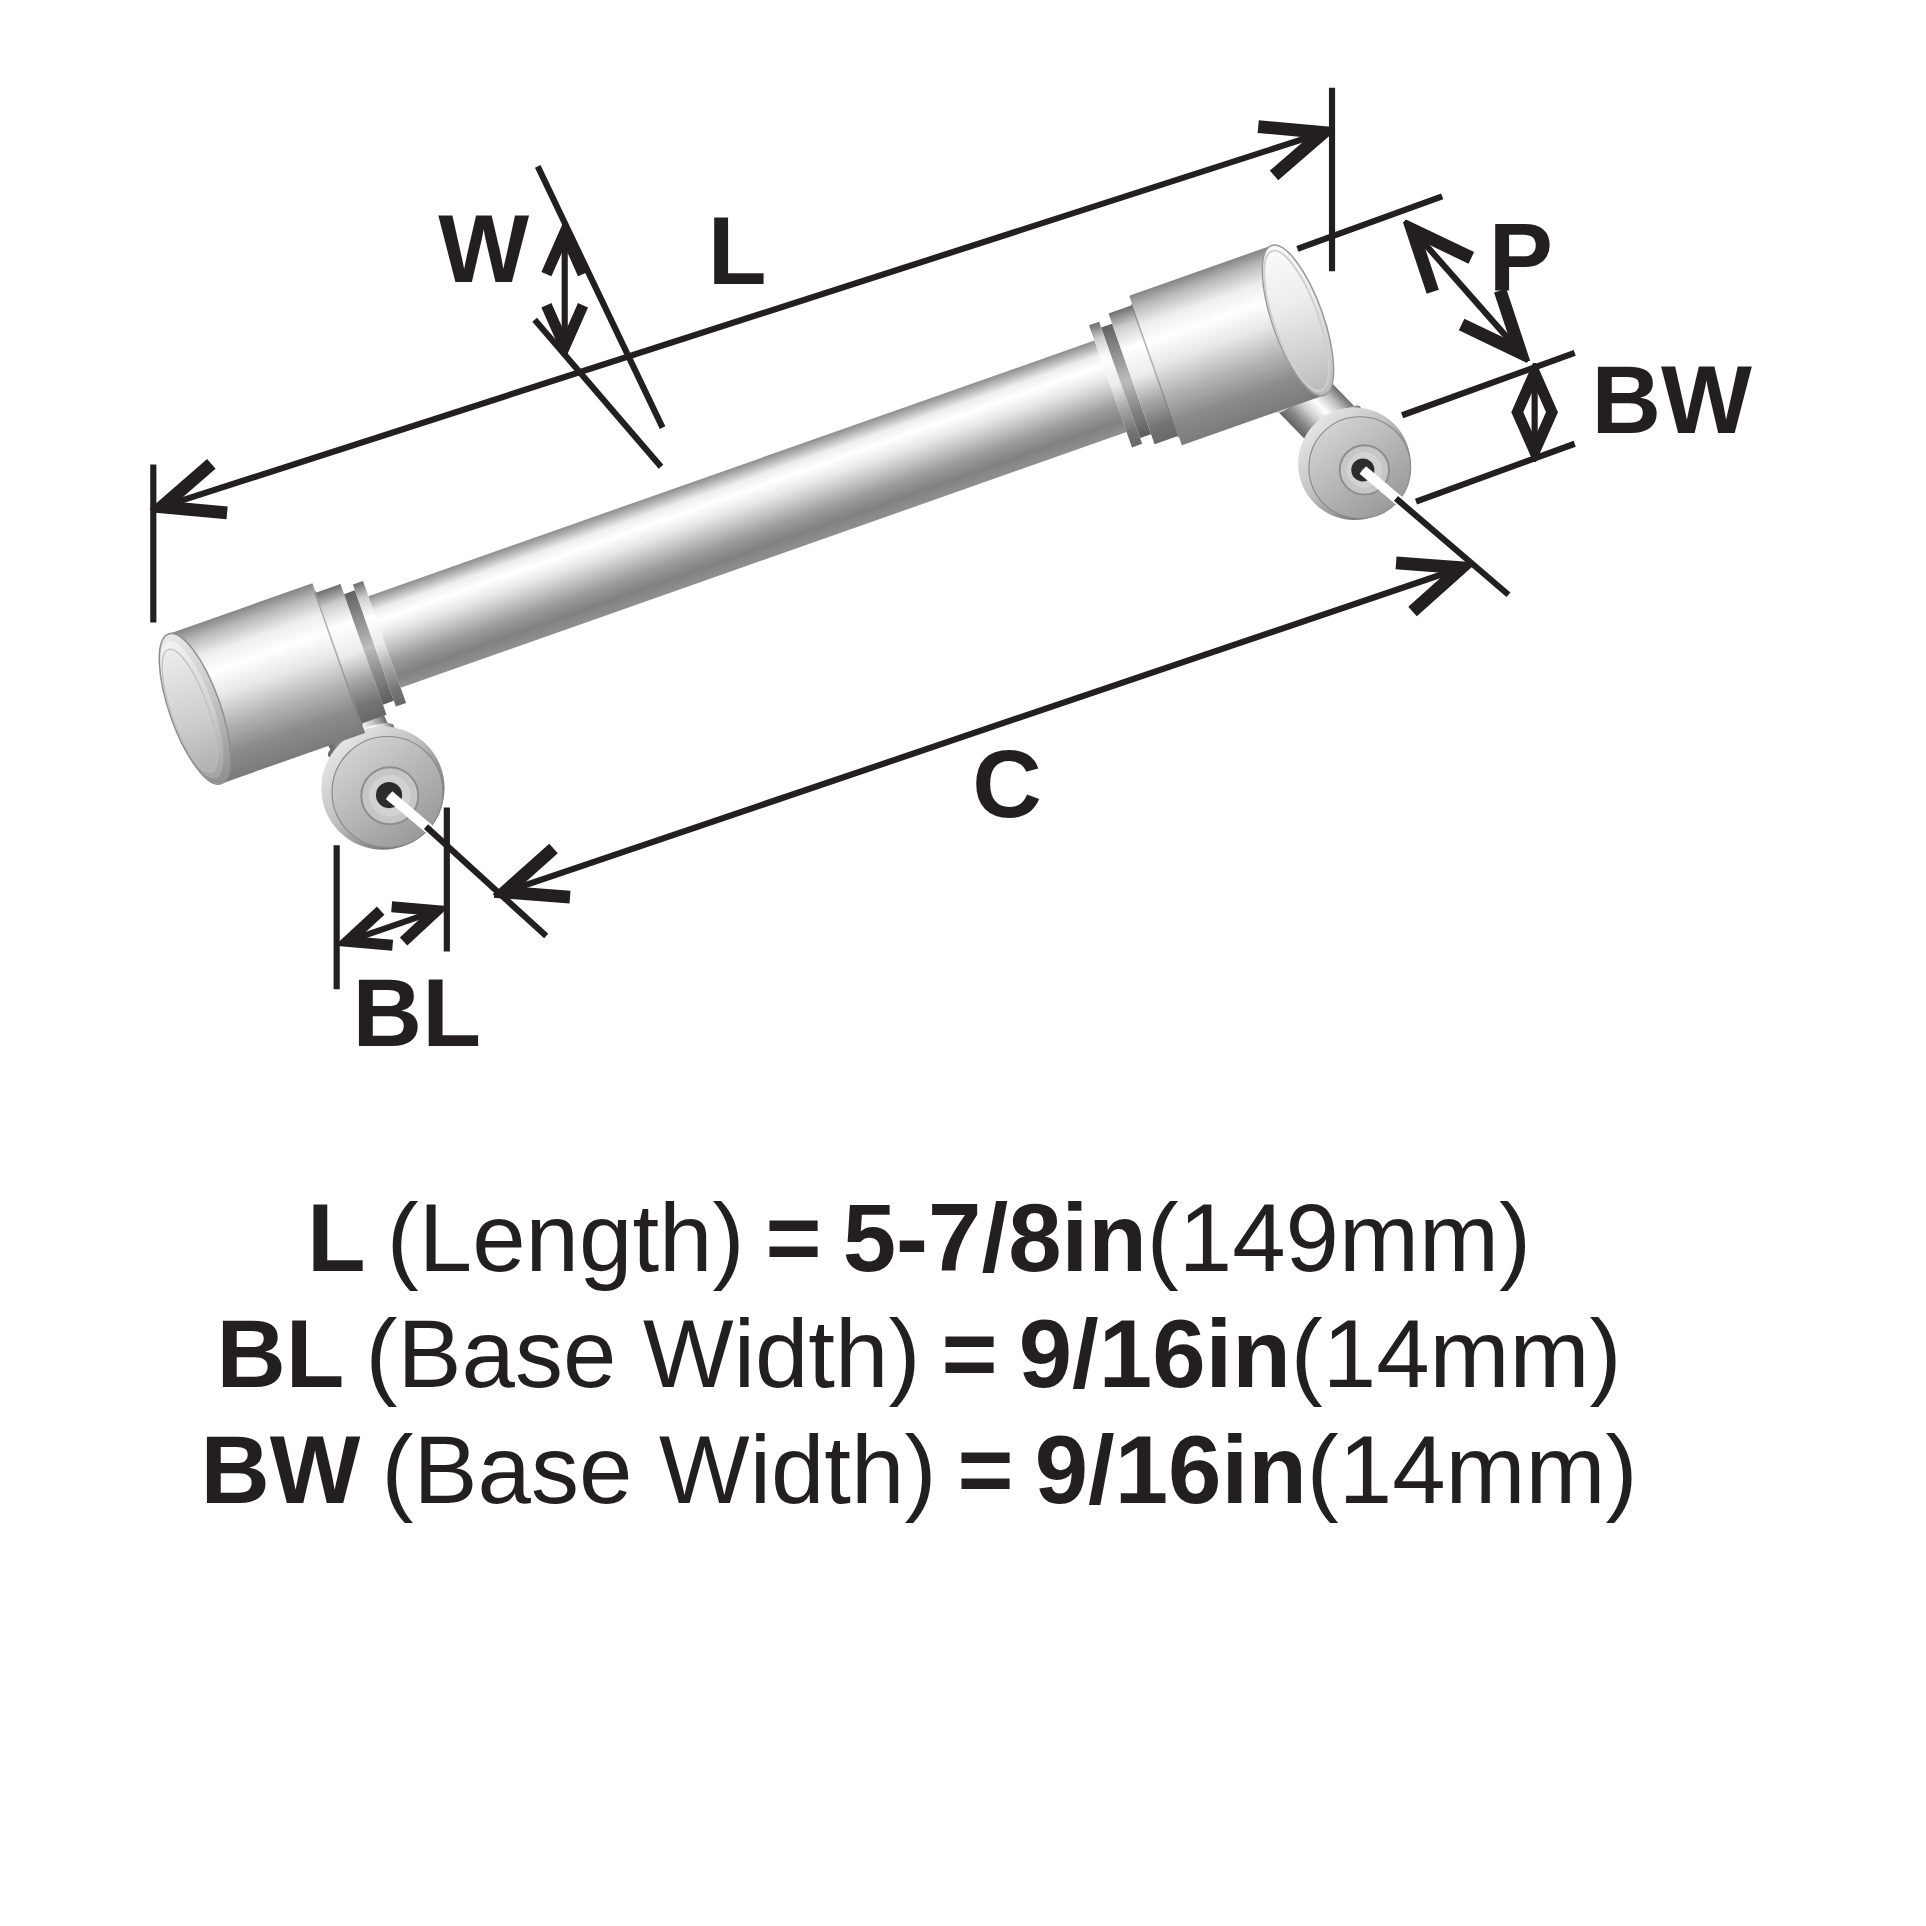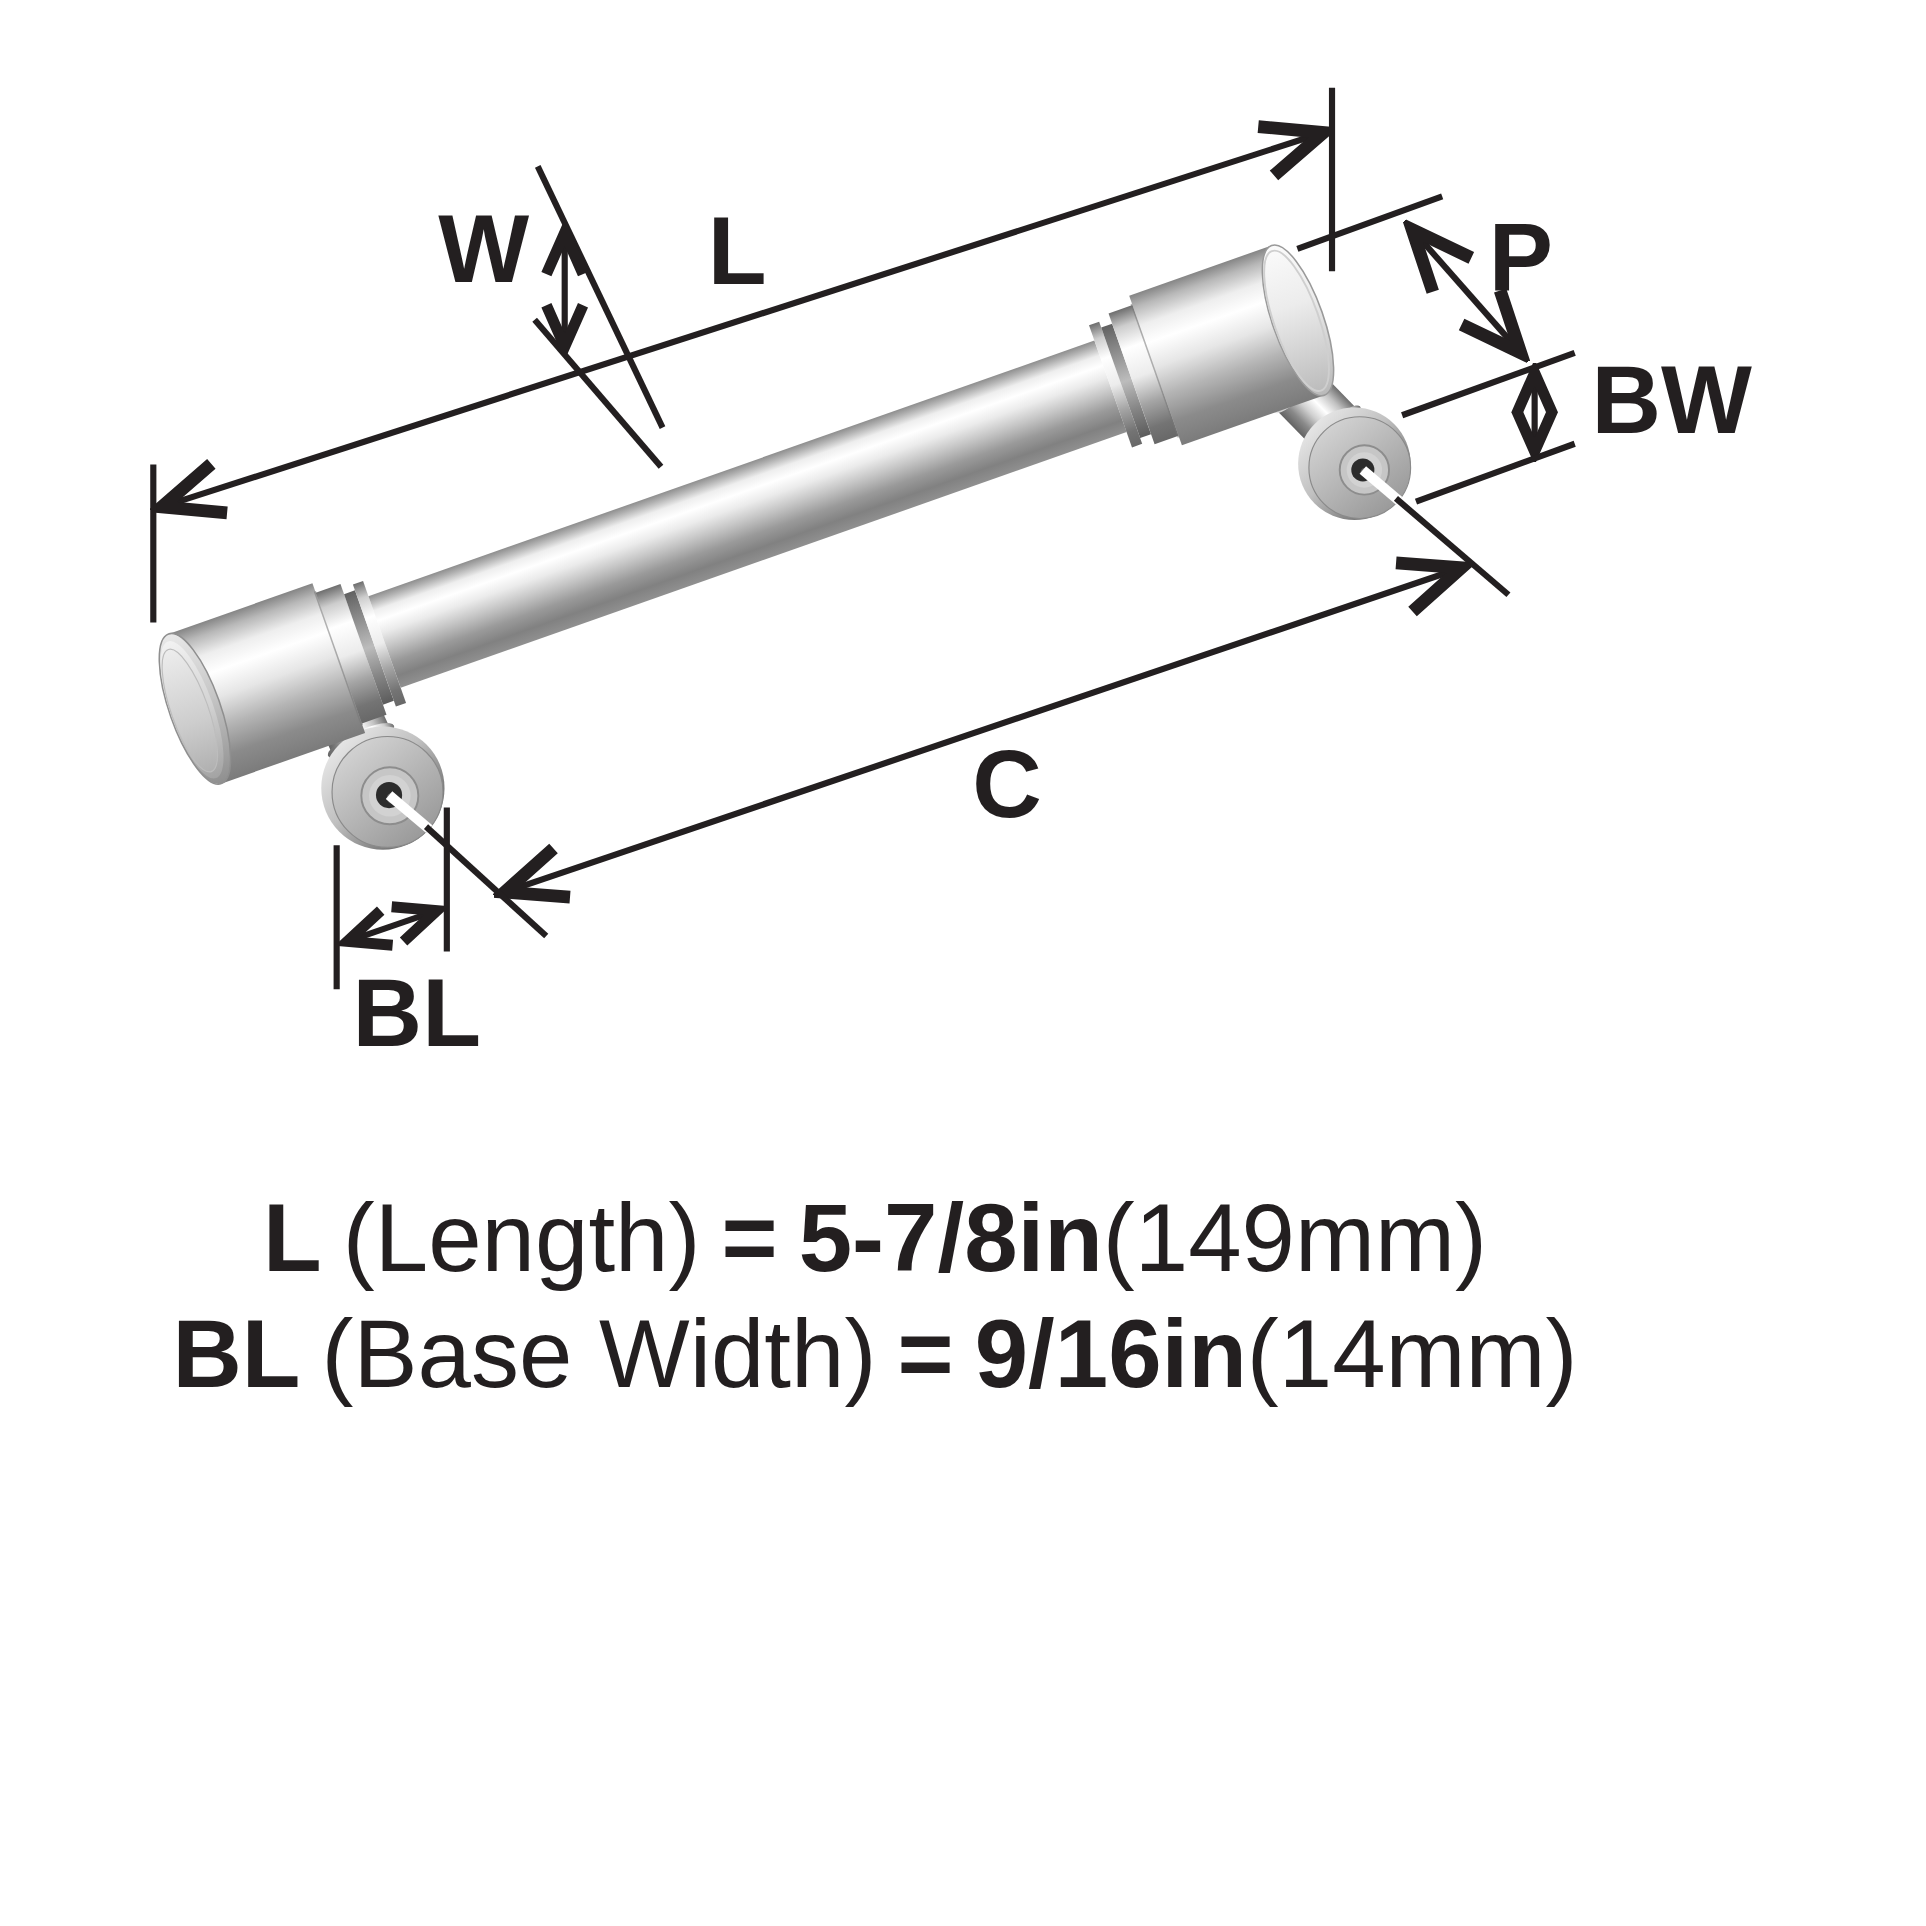--- a/index.html
+++ b/index.html
@@ -1,20 +1,20 @@
 <!DOCTYPE html>
 <html style="font-size:12.3px"><head>
 <meta charset="utf-8">
 <style>
   html,body{margin:0;padding:0;background:#ffffff;}
   .stage{position:relative;width:1926px;height:1926px;background:#ffffff;overflow:hidden;
          font-family:"Liberation Sans",sans-serif;}
   .stage svg{position:absolute;left:0;top:0;}
   .dim-label{font-family:"Liberation Sans",sans-serif;font-weight:700;font-size:125px;fill:#231f20;}
-  .specs{position:absolute;left:0;top:1180px;width:1750px;color:#231f20;}
+  .specs{position:absolute;left:0;top:1180px;width:1750px;color:#231f20;padding-left:44px;}
   .spec-row{height:116px;line-height:116px;text-align:center;font-size:96px;white-space:nowrap;}
   .spec-row .b{font-weight:700;}
   .spec-row .r{font-weight:400;}
   .spec-row .gap{margin-right:0.22em;}
 </style>
 </head>
 <body>
 
 <div class="stage">
 
@@ -197,16 +197,19 @@
   <text class="dim-label" x="541" y="1358" text-anchor="middle">BL</text>
 </svg>
 
 <div class="specs">
   <div class="spec-row">
     <span class="b gap">L</span><span class="r gap">(Length)</span><span class="b gap">=</span><span class="b">5-7/8in</span><span class="r">(149mm)</span>
   </div>
   <div class="spec-row">
     <span class="b gap">BL</span><span class="r gap">(Base Width)</span><span class="b gap">=</span><span class="b">9/16in</span><span class="r">(14mm)</span>
   </div>
+  <div class="spec-row">
+    <span class="b gap">BW</span><span class="r gap">(Base Width)</span><span class="b gap">=</span><span class="b">9/16in</span><span class="r">(14mm)</span>
+  </div>
 </div>
 
 </div>
 
 
 </body></html>

